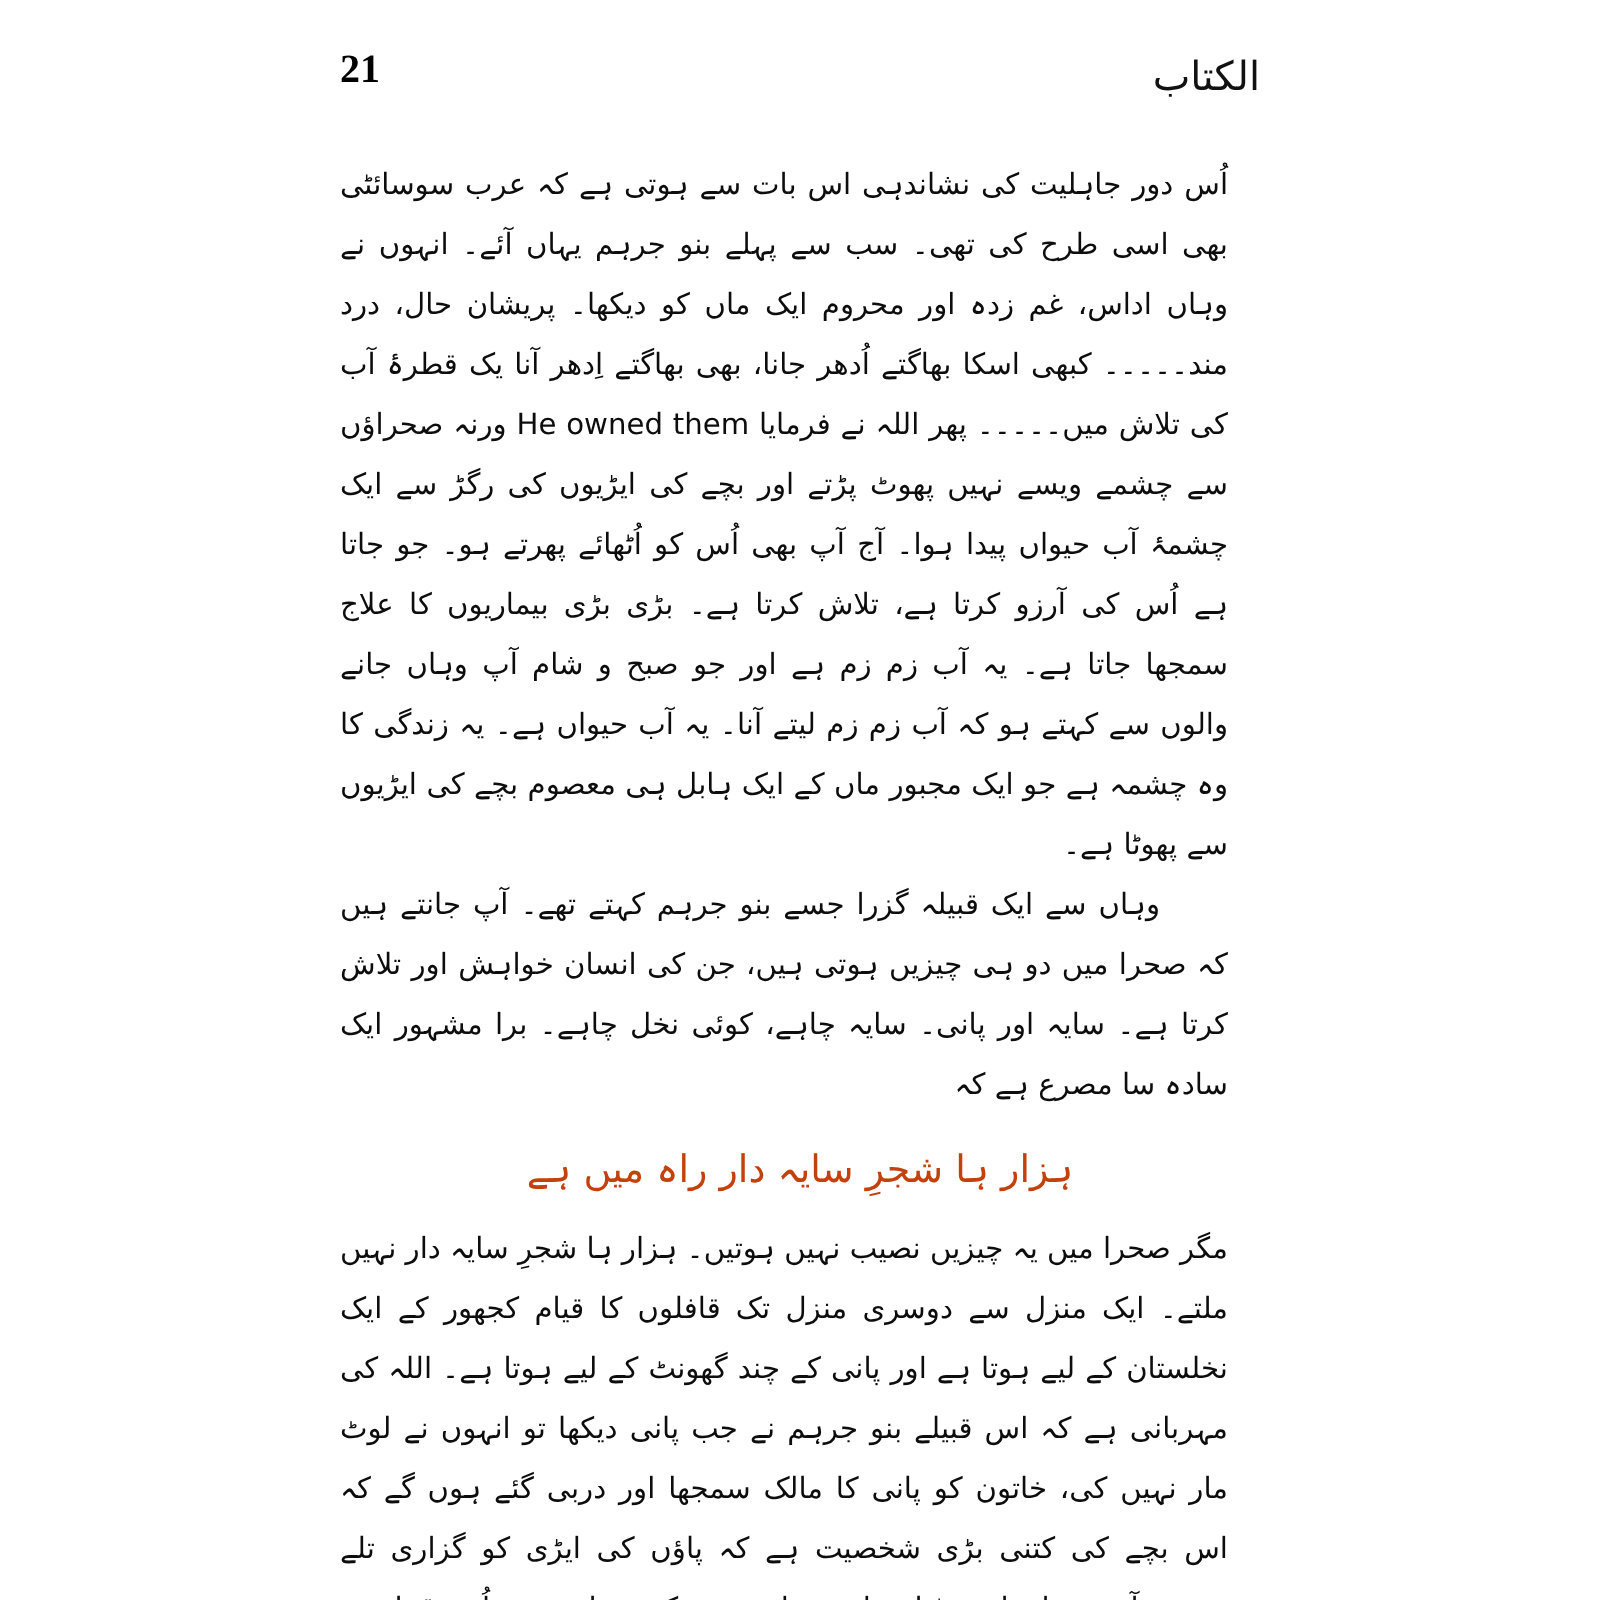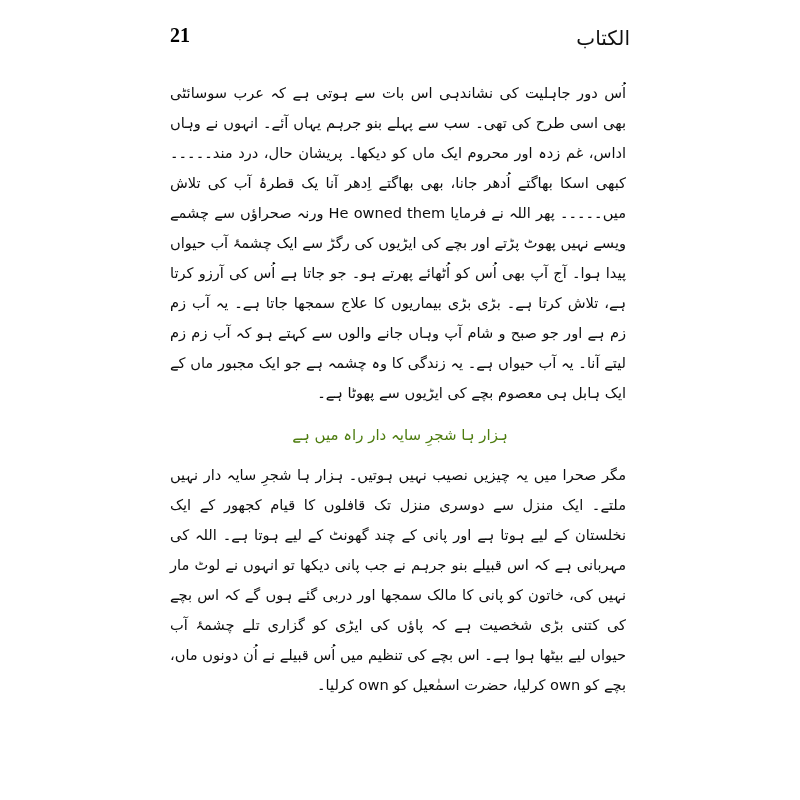--- a/index.html
+++ b/index.html
@@ -49,51 +49,52 @@
   .body-text {
     direction: rtl;
     text-align: justify;
     font-family: "DejaVu Sans", sans-serif;
     font-size: 14.6px;
     line-height: 30px;
     color: #0d0d0d;
     margin-top: 16px;
   }
   .body-text p {
-    margin: 0 4px 0 0;
+    margin: 0 16px 0 0;
     text-align: justify;
     text-justify: inter-word;
   }
   .body-text p.indent {
     text-indent: 34px;
   }
   .verse {
     direction: rtl;
     text-align: center;
     font-family: "DejaVu Sans", sans-serif;
-    font-size: 15px;
+    font-size: 19px;
     line-height: 34px;
     margin: 10px 0 8px 0;
     letter-spacing: 1.5px;
-    color: #4d7c0f;
+    color: #c2410c;
   }
 </style>
 </head>
 <body>
 
 <div class="page">
   <div class="scan-area">
 
     <div class="header-row">
       <div class="page-number">21</div>
       <div class="book-title">الکتاب</div>
     </div>
 
     <div class="body-text">
       <p>اُس دور جاہلیت کی نشاندہی اس بات سے ہوتی ہے کہ عرب سوسائٹی بھی اسی طرح کی تھی۔ سب سے پہلے بنو جرہم یہاں آئے۔ انہوں نے وہاں اداس، غم زدہ اور محروم ایک ماں کو دیکھا۔ پریشان حال، درد مند۔۔۔۔۔ کبھی اسکا بھاگتے اُدھر جانا، بھی بھاگتے اِدھر آنا یک قطرۂ آب کی تلاش میں۔۔۔۔۔ پھر اللہ نے فرمایا He owned them ورنہ صحراؤں سے چشمے ویسے نہیں پھوٹ پڑتے اور بچے کی ایڑیوں کی رگڑ سے ایک چشمۂ آب حیواں پیدا ہوا۔ آج آپ بھی اُس کو اُٹھائے پھرتے ہو۔ جو جاتا ہے اُس کی آرزو کرتا ہے، تلاش کرتا ہے۔ بڑی بڑی بیماریوں کا علاج سمجھا جاتا ہے۔ یہ آب زم زم ہے اور جو صبح و شام آپ وہاں جانے والوں سے کہتے ہو کہ آب زم زم لیتے آنا۔ یہ آب حیواں ہے۔ یہ زندگی کا وہ چشمہ ہے جو ایک مجبور ماں کے ایک ہابل ہی معصوم بچے کی ایڑیوں سے پھوٹا ہے۔</p>
+      <p class="indent">وہاں سے ایک قبیلہ گزرا جسے بنو جرہم کہتے تھے۔ آپ جانتے ہیں کہ صحرا میں دو ہی چیزیں ہوتی ہیں، جن کی انسان خواہش اور تلاش کرتا ہے۔ سایہ اور پانی۔ سایہ چاہے، کوئی نخل چاہے۔ برا مشہور ایک سادہ سا مصرع ہے کہ</p>
 
       <div class="verse">ہزار ہا شجرِ سایہ دار راہ میں ہے</div>
 
       <p>مگر صحرا میں یہ چیزیں نصیب نہیں ہوتیں۔ ہزار ہا شجرِ سایہ دار نہیں ملتے۔ ایک منزل سے دوسری منزل تک قافلوں کا قیام کجھور کے ایک نخلستان کے لیے ہوتا ہے اور پانی کے چند گھونٹ کے لیے ہوتا ہے۔ اللہ کی مہربانی ہے کہ اس قبیلے بنو جرہم نے جب پانی دیکھا تو انہوں نے لوٹ مار نہیں کی، خاتون کو پانی کا مالک سمجھا اور دربی گئے ہوں گے کہ اس بچے کی کتنی بڑی شخصیت ہے کہ پاؤں کی ایڑی کو گزاری تلے چشمۂ آب حیواں لیے بیٹھا ہوا ہے۔ اس بچے کی تنظیم میں اُس قبیلے نے اُن دونوں ماں، بچے کو own کرلیا، حضرت اسمٰعیل کو own کرلیا۔</p>
 
     </div>
 
   </div>
 </div>
 

